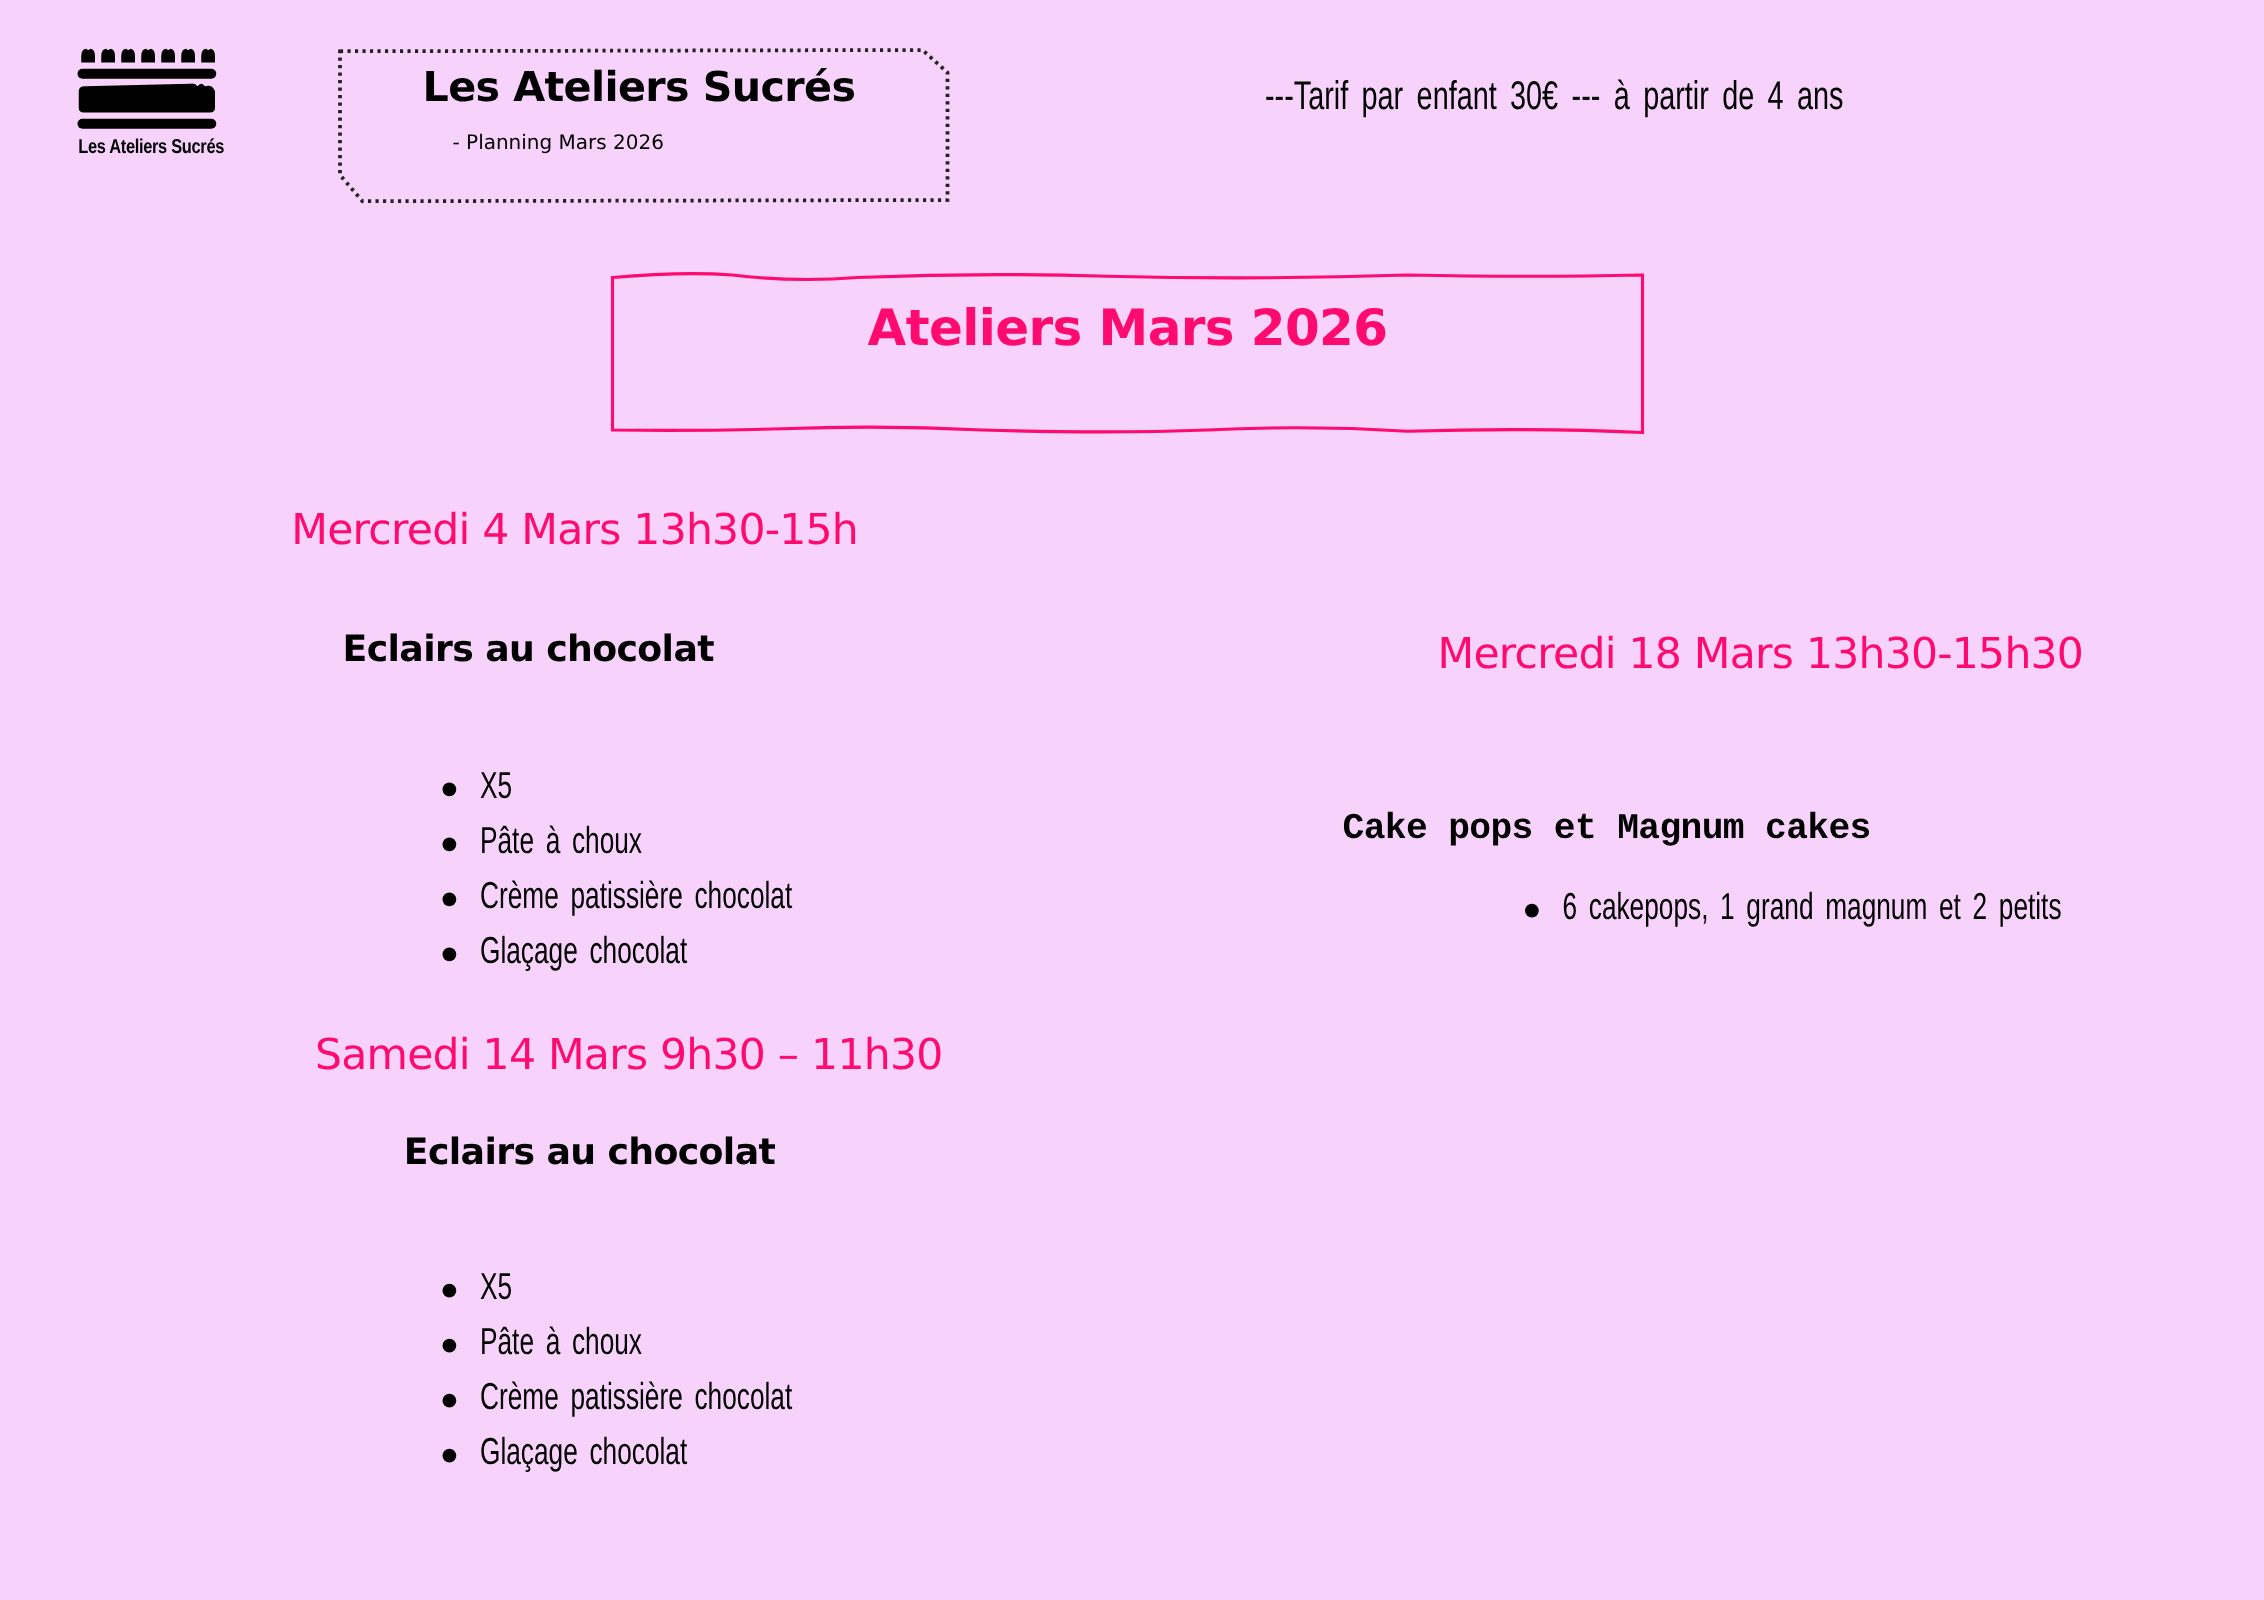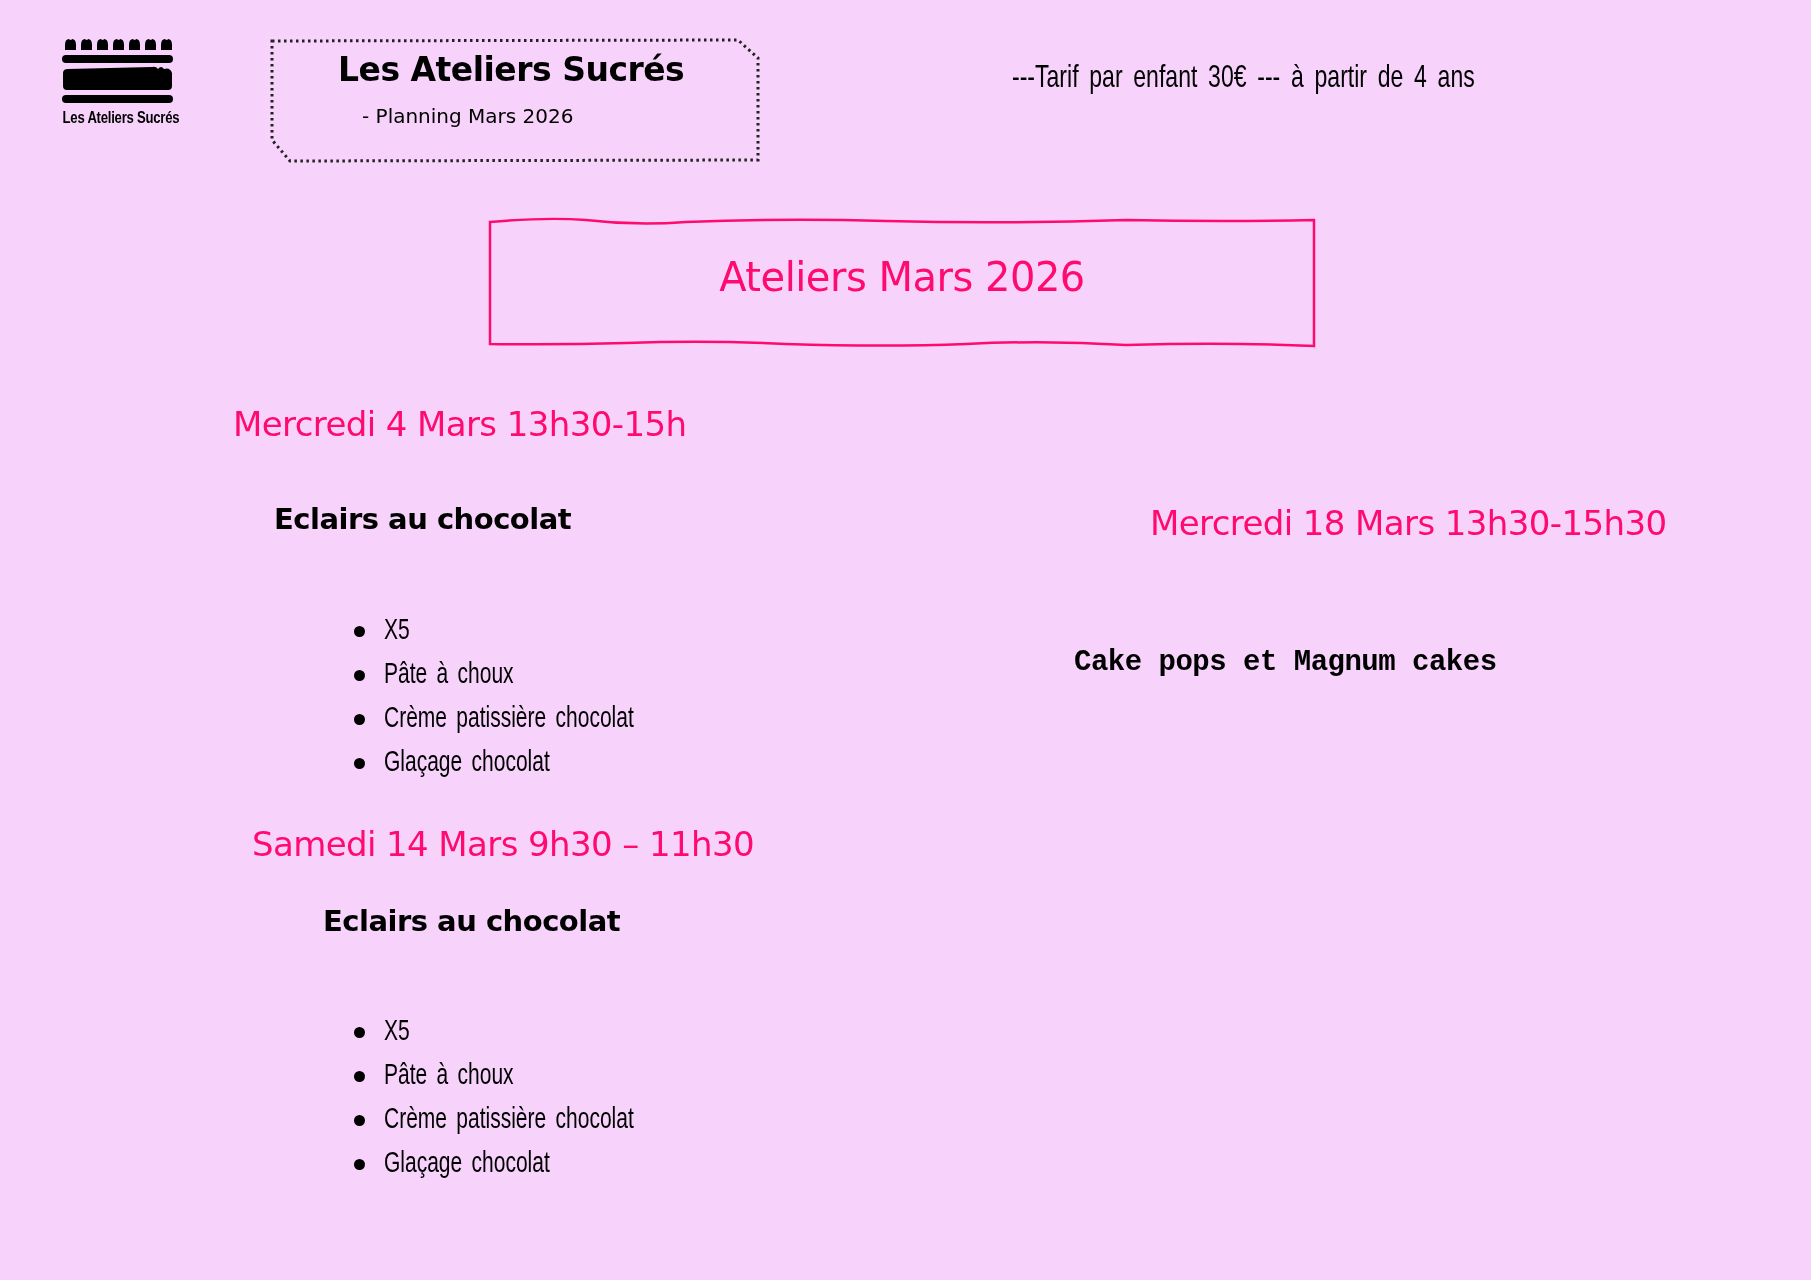--- a/index.html
+++ b/index.html
@@ -43,45 +43,45 @@
       font-family: "DejaVu Sans", sans-serif;
       font-size: 33px;
       font-weight: bold;
       letter-spacing: -0.5px;
       white-space: nowrap;
     }
     .header-sub {
       position: absolute;
       left: 96px; top: 68px;
       font-family: "DejaVu Sans", sans-serif;
-      font-size: 20px;
+      font-size: 16px;
       white-space: nowrap;
     }
 
     .tariff {
       left: 1012px; top: 58px;
       font-family: "Liberation Sans", sans-serif;
       font-size: 32px;
       white-space: nowrap;
       transform: scaleX(0.72);
       transform-origin: left top;
       word-spacing: 6px;
     }
 
     
     .title-box { left: 486px; top: 214px; width: 832px; height: 136px; }
     .title-box svg { position: absolute; left: 0; top: 0; }
     .title-text {
       position: absolute;
-      left: 0; top: 40px; width: 100%;
+      left: 0; top: 26px; width: 100%;
       text-align: center;
       color: #FF0A6E;
       font-family: "DejaVu Sans", sans-serif;
       font-size: 40px;
-      font-weight: normal;
+      font-weight: bold;
       letter-spacing: -0.5px;
       white-space: nowrap;
     }
 
     .session-date {
       color: #FF0A6E;
       font-family: "DejaVu Sans", sans-serif;
       font-size: 34px;
       white-space: nowrap;
       letter-spacing: -0.6px;
@@ -198,13 +198,17 @@
     </li>
   <li>
       <span class="bullet"></span>
       <span class="item-text">Glaçage chocolat</span>
     </li>
 </ul>
 
 <div class="abs session-date" style="left:1150px; top:503px;">Mercredi 18 Mars 13h30-15h30</div>
 <div class="abs session-title" style="left:1074px; top:646px;font-family:Liberation Mono, monospace;">Cake pops et Magnum cakes</div>
 <ul class="abs items" style="left:1220px; top:707px; width:560px;">
+  <li>
+      <span class="bullet"></span>
+      <span class="item-text">6 cakepops, 1 grand magnum et 2 petits</span>
+    </li>
 </ul>
 
 </body></html>

